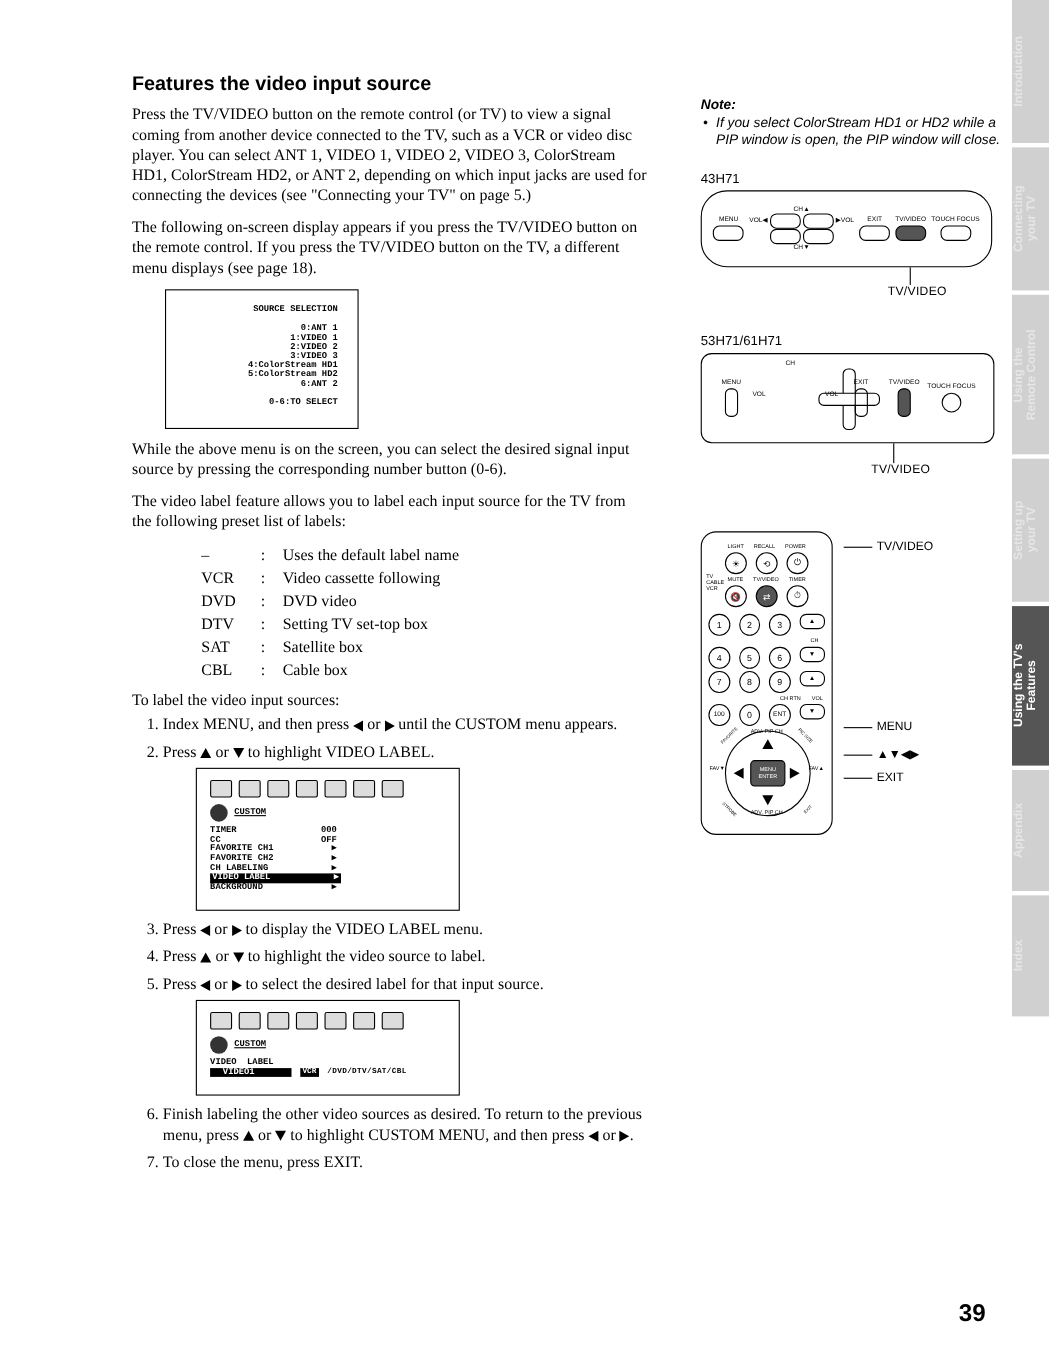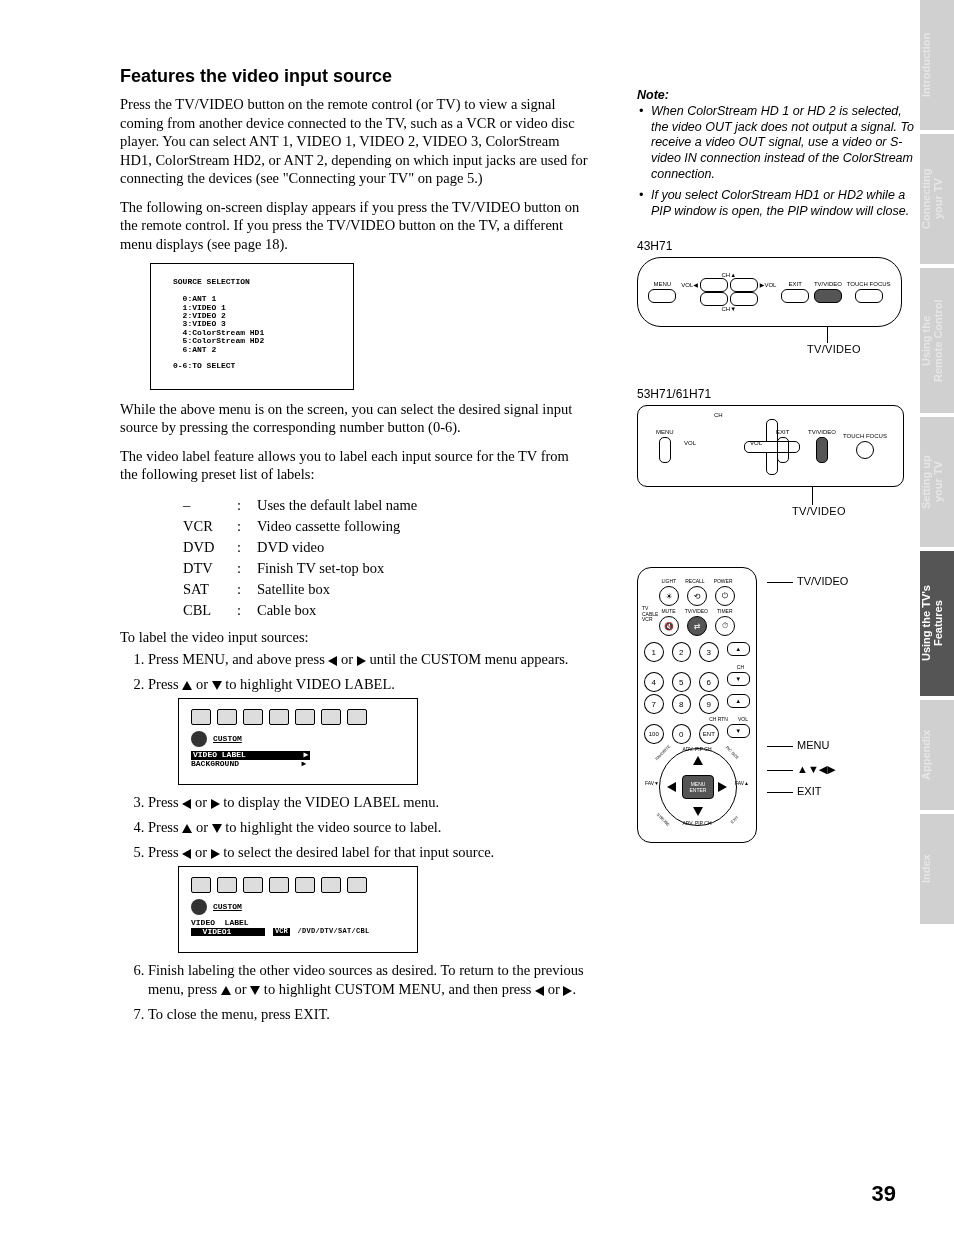--- a/index.html
+++ b/index.html
@@ -65,29 +65,30 @@
     font-size: 18px;
     margin: 6px 0 8px 0;
   }
   .body-text {
     font-size: 14.5px;
     line-height: 1.28;
     margin: 0 0 10px 0;
   }
   .osd-box {
     border: 1px solid #000;
-    width: 204px;
+    width: 176px;
     margin: 6px 0 10px 30px;
-    padding: 14px 18px 18px 22px;
+    padding: 14px 18px 18px 36px;
     font-family: 'Courier New', monospace;
     font-size: 8px;
     font-weight: bold;
     line-height: 1.05;
     white-space: pre;
     box-sizing: border-box;
+    text-align: right;
   }
   .osd-box2 {
     border: 1px solid #000;
     width: 240px;
     margin: 4px 0 8px 30px;
     padding: 10px 12px 16px 12px;
     font-family: 'Courier New', monospace;
     font-size: 8px;
     font-weight: bold;
     line-height: 1.08;
@@ -219,58 +220,63 @@
             <td>Video cassette following</td>
           </tr>
       <tr>
             <td>DVD</td>
             <td>:</td>
             <td>DVD video</td>
           </tr>
       <tr>
             <td>DTV</td>
             <td>:</td>
-            <td>Finish TV set-top box</td>
+            <td>Setting TV set-top box</td>
           </tr>
       <tr>
             <td>SAT</td>
             <td>:</td>
             <td>Satellite box</td>
           </tr>
       <tr>
             <td>CBL</td>
             <td>:</td>
             <td>Cable box</td>
           </tr>
     </tbody>
       </table>
 
     <p class="body-text" style="margin-bottom:2px">To label the video input sources:</p>
 
     <ol class="steps">
       <li>
-        <span>Press MENU, and above press </span><span class="tri l"></span><span> or </span><span class="tri r"></span><span> until the CUSTOM menu appears.</span>
+        <span>Index MENU, and then press </span><span class="tri l"></span><span> or </span><span class="tri r"></span><span> until the CUSTOM menu appears.</span>
       </li>
       <li>
         <span>Press </span><span class="tri u"></span><span> or </span><span class="tri d"></span><span> to highlight VIDEO LABEL.</span>
 
         <div class="osd-box2">
           <div class="icon-row">
             <div class="tiny-icon"></div>
               <div class="tiny-icon"></div>
               <div class="tiny-icon"></div>
               <div class="tiny-icon"></div>
               <div class="tiny-icon"></div>
               <div class="tiny-icon"></div>
               <div class="tiny-icon"></div>
           </div>
           <div class="custom-hdr">
               <div class="ball"></div>
               <span>CUSTOM</span>
             </div>
+          <div style="white-space:pre">TIMER                000
+CC                   OFF
+FAVORITE CH1           ▶
+FAVORITE CH2           ▶
+CH LABELING            ▶</div>
           <div style="white-space:pre;background:#000;color:#fff;display:inline-block;padding:0 2px;">VIDEO LABEL            ▶</div>
           <div style="white-space:pre">BACKGROUND             ▶</div>
         </div>
       </li>
       <li>
         <span>Press </span><span class="tri l"></span><span> or </span><span class="tri r"></span><span> to display the VIDEO LABEL menu.</span>
       </li>
       <li>
         <span>Press </span><span class="tri u"></span><span> or </span><span class="tri d"></span><span> to highlight the video source to label.</span>
       </li>
@@ -302,21 +308,20 @@
       <li>
         <span>Finish labeling the other video sources as desired. To return to the previous menu, press </span><span class="tri u"></span><span> or </span><span class="tri d"></span><span> to highlight CUSTOM MENU, and then press </span><span class="tri l"></span><span> or </span><span class="tri r"></span><span>.</span>
       </li>
       <li>To close the menu, press EXIT.</li>
     </ol>
   </div>
 
   <div class="side-col">
     <div class="note-h">Note:</div>
     <ul class="note-list">
-      <li>When ColorStream HD 1 or HD 2 is selected, the video OUT jack does not output a signal. To receive a video OUT signal, use a video or S-video IN connection instead of the ColorStream connection.</li>
       <li>If you select ColorStream HD1 or HD2 while a PIP window is open, the PIP window will close.</li>
     </ul>
 
     <div class="diag-label">43H71</div>
     <div class="panel-fig">
       <div class="vstack">
           <div class="btn-lbl">MENU</div>
           <div class="obtn"></div>
         </div>
       <div class="vstack" style="gap:0">

